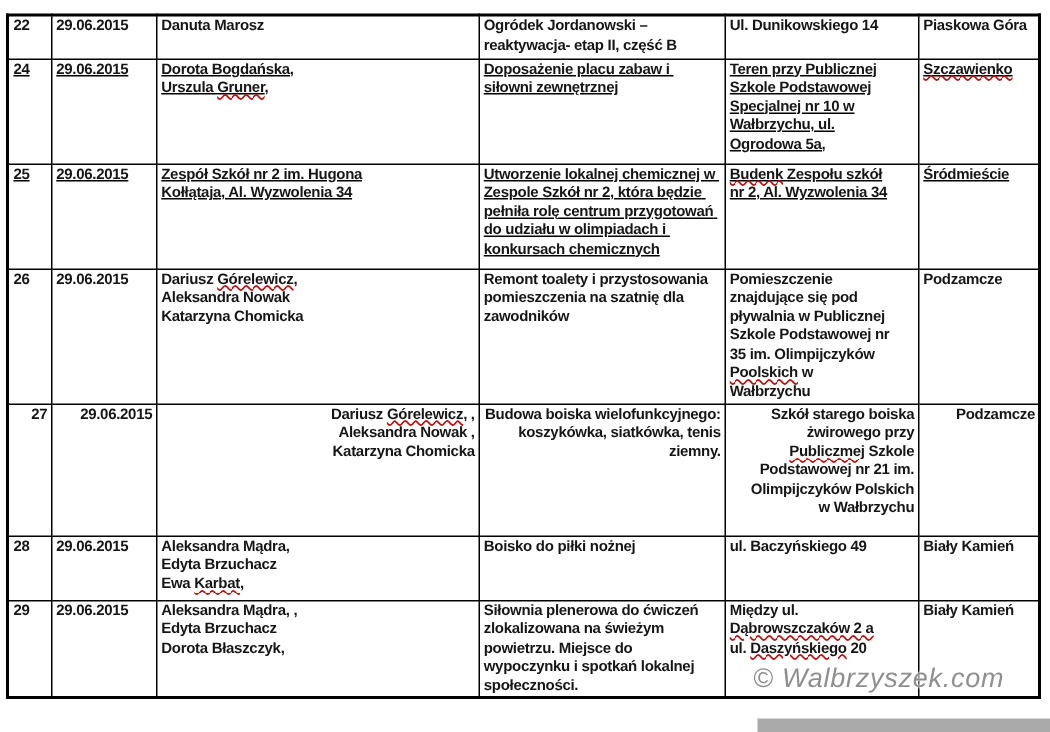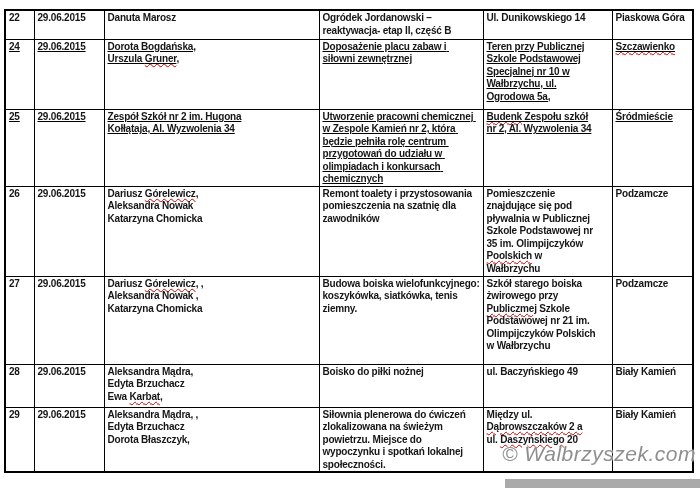--- a/index.html
+++ b/index.html
@@ -32,33 +32,33 @@
     letter-spacing:-0.2px;
     color:var(--text);
     white-space:pre-wrap;
     word-wrap:break-word;
   }
   td.c-num{padding-left:5px;}
   td.c-date{padding-left:4px;}
   tr.r0,tr.r1{height:29px;}
   tr.r2,tr.r3{height:70px;text-decoration:underline;}
   tr.r4{height:90px;}
-  tr.r5{height:88px;}
+  tr.r5{height:88px;text-align:right;}
   tr.r6{height:43px;margin-top:28px;}
   tr.r7{height:49px;}
   .misspell{
     text-decoration:underline;
     text-decoration-style:wavy;
     text-decoration-color:var(--misspell);
     text-decoration-thickness:1px;
     text-underline-offset:1px;
   }
   .watermark{
     position:absolute;left:502px;top:442px;width:196px;
-    font-size:21px;font-style:italic;color:var(--wm);
+    font-size:18px;font-style:italic;color:var(--wm);
     letter-spacing:0.5px;white-space:nowrap;
     text-shadow:0 0 2px #ffffff,0 0 2px #ffffff;
   }
   .watermark-bar{
     position:absolute;left:505px;top:479px;width:195px;height:9px;
     background:var(--wmbar);
   }
 </style>
 </head>
 <body>
@@ -95,21 +95,21 @@
 Specjalnej nr 10 w
 Wałbrzychu, ul.
 Ogrodowa 5a,</span></td>
           <td class="c-district"><span class="misspell">Szczawienko</span></td>
         </tr>
         <tr class="r3">
           <td class="c-num"><span>25</span></td>
           <td class="c-date"><span>29.06.2015</span></td>
           <td class="c-names"><span>Zespół Szkół nr 2 im. Hugona
 Kołłątaja, Al. Wyzwolenia 34</span></td>
-          <td class="c-description"><span>Utworzenie pracowni chemicznej w Zespole Kamień nr 2, która będzie pełniła rolę centrum przygotowań do udziału w olimpiadach i konkursach chemicznych</span></td>
+          <td class="c-description"><span>Utworzenie lokalnej chemicznej w Zespole Szkół nr 2, która będzie pełniła rolę centrum przygotowań do udziału w olimpiadach i konkursach chemicznych</span></td>
           <td class="c-location"><span class="misspell">Budenk</span><span> Zespołu szkół
 nr 2, Al. Wyzwolenia 34</span></td>
           <td class="c-district"><span>Śródmieście</span></td>
         </tr>
         <tr class="r4">
           <td class="c-num"><span>26</span></td>
           <td class="c-date"><span>29.06.2015</span></td>
           <td class="c-names"><span>Dariusz </span><span class="misspell">Górelewicz</span><span>,
 Aleksandra Nowak
 Katarzyna Chomicka</span></td>

